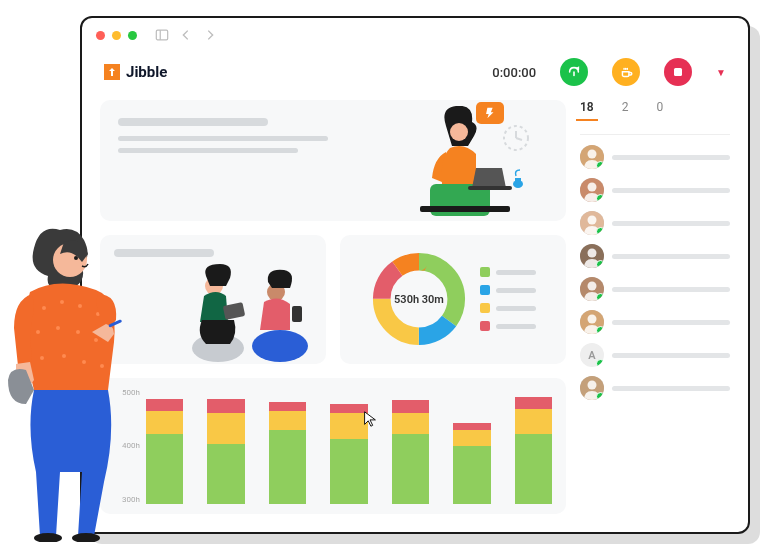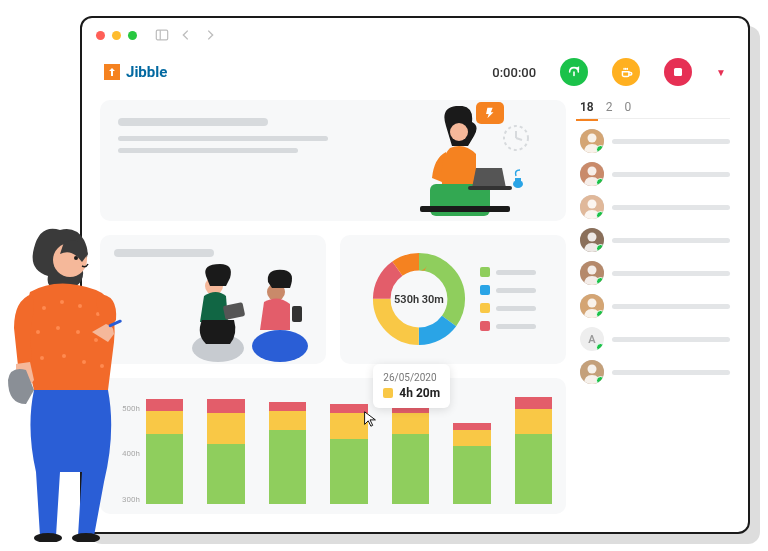--- a/index.html
+++ b/index.html
@@ -32,21 +32,21 @@
 .yellow { background: #febc2e; }
 .green { background: #28c840; }
 .tb-icons { display: flex; gap: 10px; margin-left: 10px; color: #bdbdbd; }
 .tb-icons svg { width: 14px; height: 14px; }
 
 .header {
   height: 40px;
   padding: 0 22px;
   display: flex; align-items: center; justify-content: space-between;
 }
-.logo { display: flex; align-items: center; gap: 6px; font-weight: 700; font-size: 15px; color: #0369a1; }
+.logo { display: flex; align-items: center; gap: 6px; font-weight: 700; font-size: 15px; color: #0f172a; }
 .logo-mark {
   width: 16px; height: 16px;
   background: #f58220;
   display: inline-flex; align-items: center; justify-content: center;
   color: #fff; font-size: 11px; font-weight: 900;
 }
 .header-right { display: flex; align-items: center; gap: 24px; justify-content: center; }
 .timer { font-size: 13px; color: #333; font-weight: 500; }
 .circle-btn { width: 28px; height: 28px; border-radius: 50%; display: flex; align-items: center; justify-content: center; cursor: pointer; }
 .btn-green { background: #1bc24a; }
@@ -84,21 +84,21 @@
   display: flex; align-items: center; justify-content: center;
   font-size: 11px; font-weight: 600; color: #333;
 }
 .legend { display: flex; flex-direction: column; gap: 8px; }
 .legend-item { display: flex; align-items: center; gap: 6px; }
 .legend-sw { width: 10px; height: 10px; border-radius: 2px; }
 .legend-bar { width: 40px; height: 5px; background: #d7dadd; border-radius: 3px; }
 
 .chart-card { height: 146px; padding: 10px 14px; position: relative; }
 .chart-area { position: absolute; left: 46px; right: 14px; top: 10px; bottom: 10px; }
-.y-axis { position: absolute; left: 10px; top: 26px; bottom: 10px; width: 30px; display: flex; flex-direction: column; justify-content: space-between; font-size: 8px; color: #aaa; text-align: right; }
+.y-axis { position: absolute; left: 10px; top: 10px; bottom: 10px; width: 30px; display: flex; flex-direction: column; justify-content: space-between; font-size: 8px; color: #aaa; text-align: right; }
 .bars { display: flex; height: 100%; align-items: flex-end; gap: 6%; }
 .bar { flex: 1; display: flex; flex-direction: column; justify-content: flex-end; height: 100%; }
 .seg { width: 100%; }
 .seg.g { background: #8fce5d; }
 .seg.y { background: #f9c846; }
 .seg.r { background: #e35d6a; }
 
 .tooltip {
   position: absolute;
   background: #fff;
@@ -111,21 +111,21 @@
 }
 .tooltip .date { color: #777; margin-bottom: 3px; }
 .tooltip .val { display: flex; align-items: center; gap: 6px; font-weight: 700; color: #222; font-size: 12px; }
 .tooltip .sw { width: 10px; height: 10px; background: #f9c846; border-radius: 2px; }
 .cursor-pointer {
   position: absolute; top: 22px; left: 53%;
   z-index: 6;
 }
 
 .side-title { font-size: 12px; font-weight: 600; color: #333; margin-bottom: 8px; }
-.side-tabs { display: flex; gap: 12px; font-size: 12px; color: #888; padding-bottom: 4px; border-bottom: 1px solid #eee; margin-bottom: 10px; }
+.side-tabs { display: flex; gap: 28px; font-size: 12px; color: #888; padding-bottom: 20px; border-bottom: 1px solid #eee; margin-bottom: 10px; }
 .side-tabs .active { color: #333; font-weight: 600; position: relative; }
 .side-tabs .active::after { content: ''; position: absolute; left: -4px; right: -4px; bottom: -7px; height: 2px; background: #f58220; }
 .people { display: flex; flex-direction: column; gap: 9px; }
 .person { display: flex; align-items: center; gap: 8px; }
 .avatar { width: 24px; height: 24px; border-radius: 50%; background: #ccc; position: relative; flex-shrink: 0; overflow: hidden; }
 .avatar::after { content: ''; position: absolute; width: 7px; height: 7px; border-radius: 50%; background: #1bc24a; border: 1.5px solid #fff; bottom: -1px; right: -1px; }
 .avatar svg { width: 100%; height: 100%; }
 .person-bar { flex: 1; height: 5px; background: #e3e5e7; border-radius: 3px; }
 
 
@@ -330,27 +330,20 @@
                 <div class="seg r" style="height: 6%;"></div>
                 <div class="seg y" style="height: 14%;"></div>
                 <div class="seg g" style="height: 50%;"></div>
               </div>
               <div class="bar">
                 <div class="seg r" style="height: 10%;"></div>
                 <div class="seg y" style="height: 22%;"></div>
                 <div class="seg g" style="height: 60%;"></div>
               </div>
             </div>
-          <div class="tooltip">
-            <div class="date">26/05/2020</div>
-            <div class="val">
-              <span class="sw"></span>
-              <span>4h 20m</span>
-            </div>
-          </div>
           <svg class="cursor-pointer" width="18" height="18" viewBox="0 0 20 20">
             <path d="M4 2 L4 16 L8 12 L11 18 L13 17 L10 11 L16 11 Z" fill="#fff" stroke="#000" stroke-width="1"></path>
           </svg>
         </div>
       </div>
 
     </div>
 
     <div class="side">
       <div class="side-tabs" id="side-tabs">

